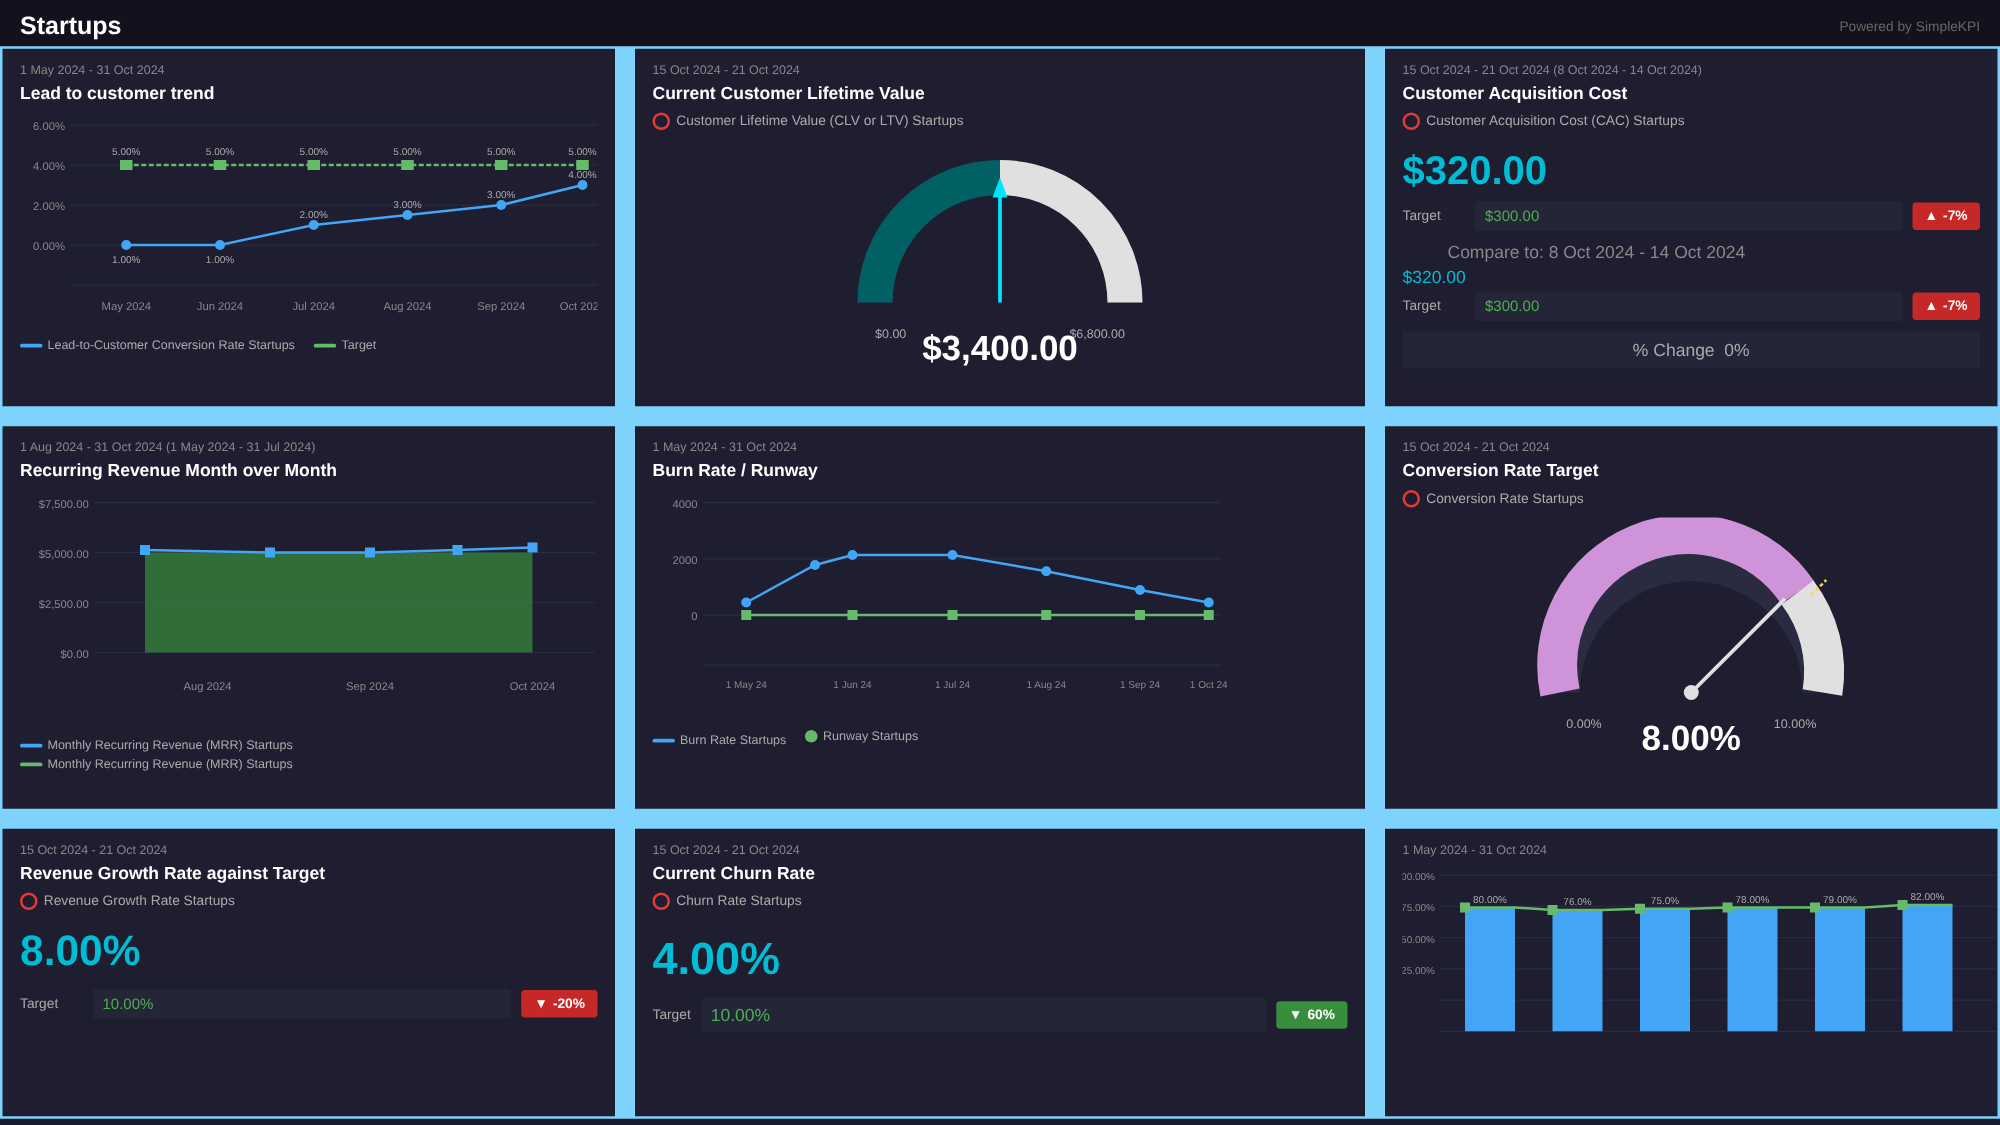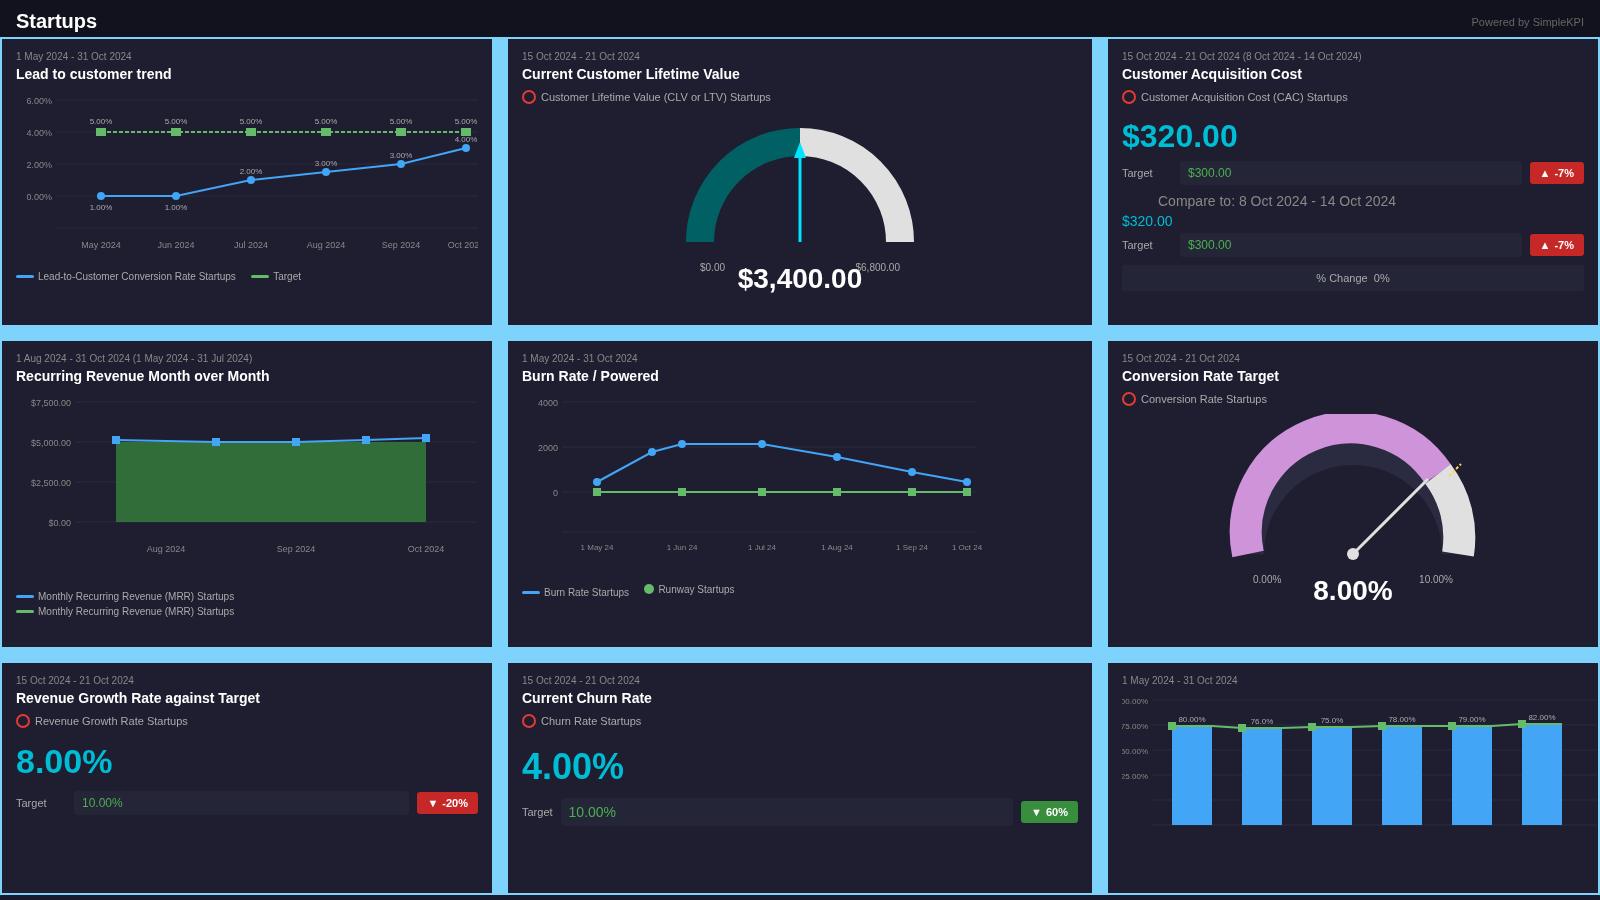--- a/index.html
+++ b/index.html
@@ -164,21 +164,21 @@
     }
     .compare-val {
       font-size: 14px;
       color: #00bcd4;
       margin-bottom: 4px;
     }
     .pct-change-bar {
       background: #252538;
       text-align: center;
       padding: 7px;
-      font-size: 11px;
+      font-size: 14px;
       color: #aaa;
       margin-top: 8px;
       border-radius: 2px;
     }
 
     
     .datasource-badge {
       display: inline-flex;
       align-items: center;
       gap: 5px;
@@ -410,21 +410,21 @@
       </span>
       <span class="legend-item">
         <span style="background:#66bb6a;width:18px;height:3px;border-radius:2px;display:inline-block;"></span>
         <span>Monthly Recurring Revenue (MRR) Startups</span>
       </span>
     </div>
   </div>
 
   <div class="card col-mid-mid">
     <div class="card-date">1 May 2024 - 31 Oct 2024</div>
-    <div class="card-title">Burn Rate / Powered</div>
+    <div class="card-title">Burn Rate / Runway</div>
     <div class="chart-area">
       <svg width="460" height="170" viewBox="0 0 460 170">
 
         <line x1="40" y1="10" x2="455" y2="10" stroke="#2a2a40" stroke-width="1"></line>
         <line x1="40" y1="55" x2="455" y2="55" stroke="#2a2a40" stroke-width="1"></line>
         <line x1="40" y1="100" x2="455" y2="100" stroke="#2a2a40" stroke-width="1"></line>
         <line x1="40" y1="140" x2="455" y2="140" stroke="#2a2a40" stroke-width="1"></line>
 
         <text x="36" y="14" text-anchor="end" fill="#888" font-size="9">4000</text>
         <text x="36" y="59" text-anchor="end" fill="#888" font-size="9">2000</text>

